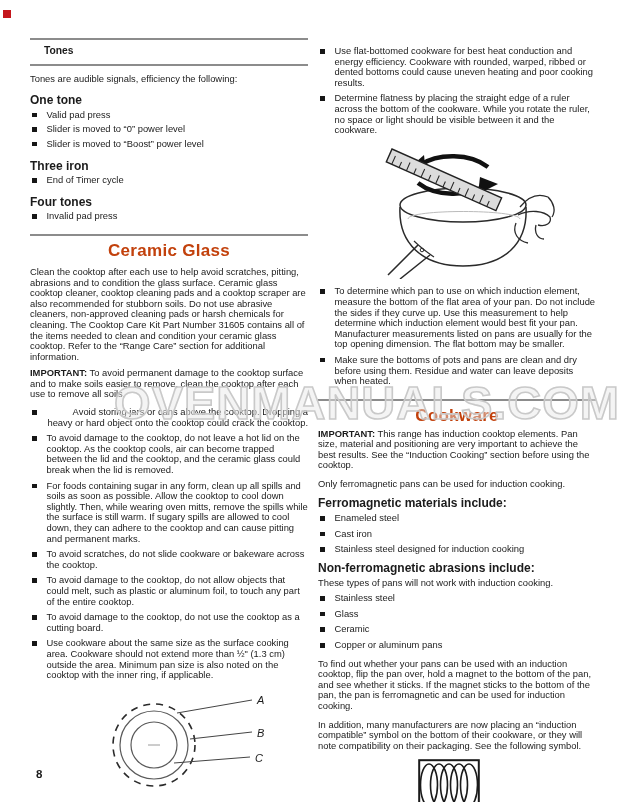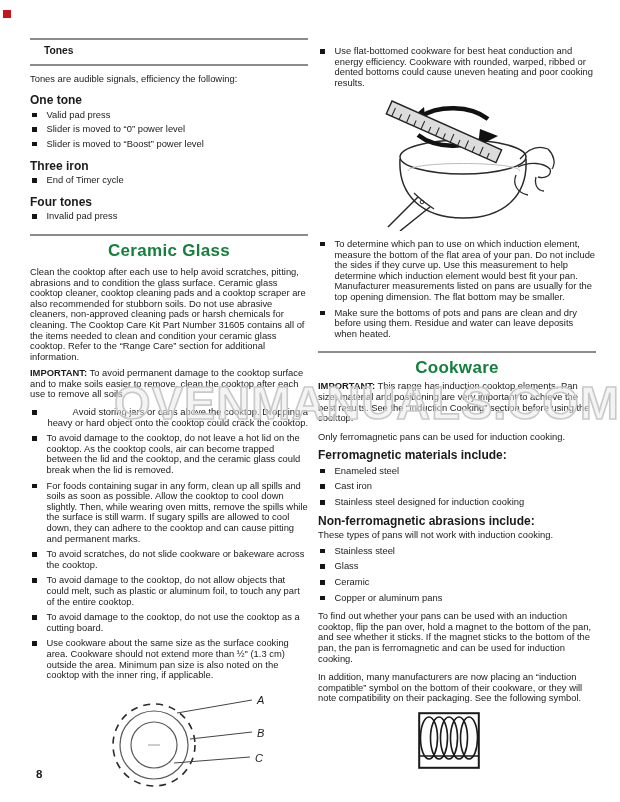--- a/index.html
+++ b/index.html
@@ -14,21 +14,21 @@
   .col-right{left:318px;width:278px;}
   .tones-box{margin-top:38px;border-top:2px solid #8c8c8c;border-bottom:2px solid #8c8c8c;padding:6px 0 7px 14px;}
   .tones-title{font-weight:bold;font-size:10.3px;}
   .para{margin:8px 0 0 0;}
   .group-title{font-weight:bold;font-size:12px;margin-top:11px;}
   .bullet{display:flex;margin-top:5px;}
   .bullet .sq{flex:none;width:4.5px;height:4.5px;background:#161616;margin:3px 10px 0 2px;}
   .bullet .btxt{flex:1;}
   .tone-item{margin-top:4px;}
   .section-rule{border-top:2px solid #8c8c8c;margin-top:12px;}
-  .section-heading{text-align:center;color:#15803d;font-size:17px;line-height:19px;font-weight:bold;margin-top:5px;letter-spacing:0.3px;}
+  .section-heading{text-align:center;color:#c2410c;font-size:17px;line-height:19px;font-weight:bold;margin-top:5px;letter-spacing:0.3px;}
   .important b{font-weight:bold;}
   .circle-fig{margin:8px 0 0 44px;}
   .pot-fig{margin:9px 0 3px 50px;}
   .symbol-fig{margin:8px 0 0 100px;}
   .fig-label{font-style:italic;font-size:11px;fill:#1b1b1b;font-family:"Liberation Sans",sans-serif;}
   .page-number{position:absolute;left:36px;top:769px;font-weight:bold;font-size:11.5px;}
   .watermark{
     position:absolute;left:0;top:379px;width:620px;text-align:right;z-index:6;pointer-events:none;
     font-weight:bold;font-size:47px;line-height:47px;letter-spacing:1px;
     color:rgba(231,231,231,0.45);-webkit-text-stroke:1.6px #c9c9c9;
@@ -130,20 +130,24 @@
       </svg>
     </div>
 
   </div>
 
   <div class="col col-right">
 
     <div class="bullet" style="margin-top:46px;">
       <span class="sq"></span>
       <span class="btxt">Use flat-bottomed cookware for best heat conduction and energy efficiency. Cookware with rounded, warped, ribbed or dented bottoms could cause uneven heating and poor cooking results.</span>
+    </div>
+    <div class="bullet">
+      <span class="sq"></span>
+      <span class="btxt">Determine flatness by placing the straight edge of a ruler across the bottom of the cookware. While you rotate the ruler, no space or light should be visible between it and the cookware.</span>
     </div>
 
     <div class="pot-fig">
       <svg width="192" height="134" viewBox="0 0 192 134">
 
         <ellipse cx="95" cy="60" rx="63" ry="17" fill="none" stroke="#2a2a2a" stroke-width="1.5"></ellipse>
         <path d="M32,62 C30,98 54,121 95,121 C137,121 160,98 158,62" fill="none" stroke="#2a2a2a" stroke-width="1.5"></path>
         <path d="M40,74 C40,64 150,64 152,74" fill="none" stroke="#bbb" stroke-width="1"></path>
 
         <path d="M50,100 L20,130 M62,110 L32,134" fill="none" stroke="#2a2a2a" stroke-width="1.5"></path>

